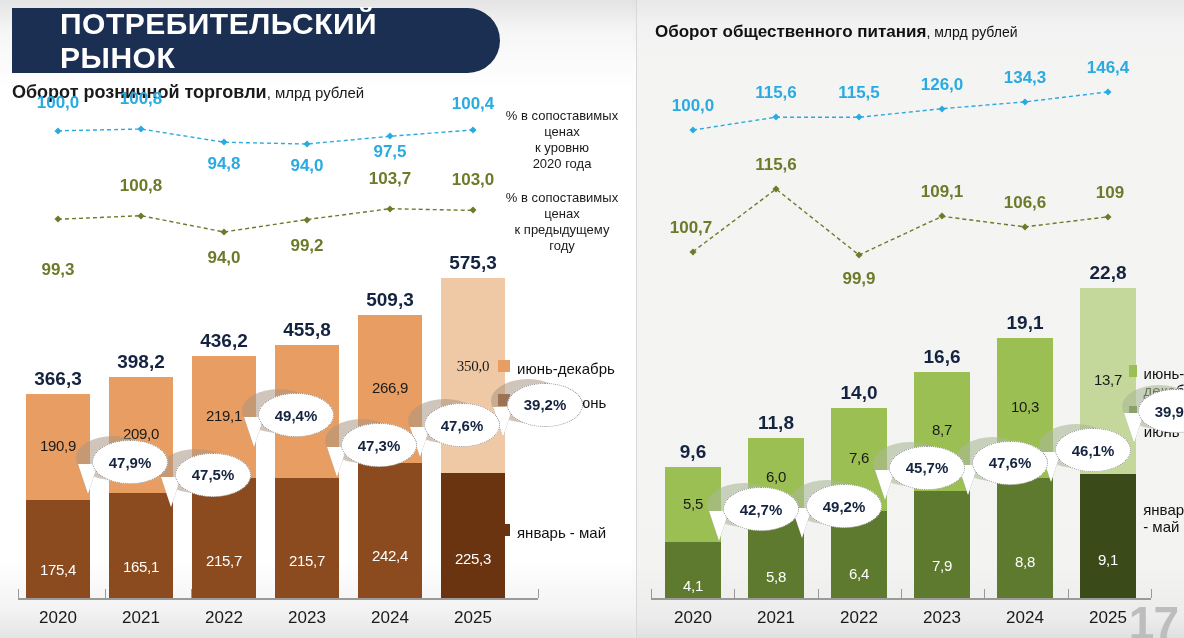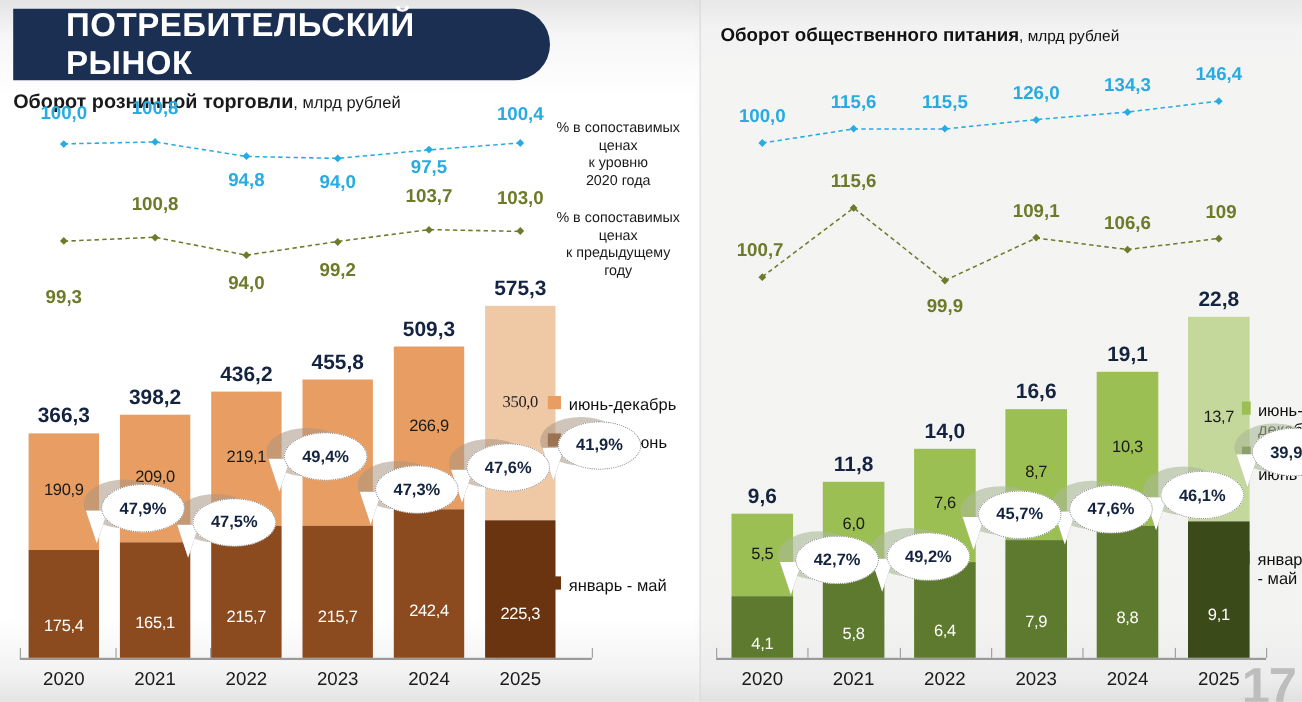--- a/index.html
+++ b/index.html
@@ -191,21 +191,21 @@
       <div style="position: absolute; left: 441px; top: 278.133px; width: 64px; height: 319.867px;">
         <div class="seg" style="top: 0px; height: 194.6px; background: rgb(239, 201, 166);"></div>
         <div class="seg" style="top: 194.6px; height: 125.267px; background: rgb(107, 52, 16);"></div>
         <div class="seg-label" style="top: 80px; color: rgb(26, 26, 26); font-family: Liberation Serif, serif;">350,0</div>
         <div class="seg-label" style="top: 272.265px; color: rgb(255, 255, 255);">225,3</div>
       </div>
       <div class="total-label" style="left: 425px; width: 96px; top: 252.133px;">575,3</div>
       <div class="x-label" style="left: 438px; width: 70px; top: 608px;">2025</div>
       <div class="bubble shadow" style="left: 491px; top: 378.733px; width: 74px; height: 44px;"></div>
       <div class="tail" style="left: 493px; top: 406.733px; width: 0px; height: 0px; border-left: 10px solid transparent; border-right: 10px solid transparent; border-top: 30px solid rgb(255, 255, 255); filter: drop-shadow(rgb(138, 138, 138) 0px 0px 0.5px);"></div>
-      <div class="bubble white" style="left: 507px; top: 382.733px; width: 76px; height: 44px;">41,9%</div>
+      <div class="bubble white" style="left: 507px; top: 382.733px; width: 76px; height: 44px;">39,2%</div>
       <svg width="632" height="638" style="position: absolute; left: 0px; top: 0px; pointer-events: none;">
         <polyline points="58,130.8 141,129.04 224,142.24 307,144 390,136.3 473,129.92" fill="none" stroke="#29ABE2" stroke-width="1.4" stroke-dasharray="4 3"></polyline>
       </svg>
       <div class="pt" style="left: 58px; top: 130.8px; background: rgb(41, 171, 226);"></div>
       <div class="ln-label" style="color: rgb(41, 171, 226); left: 58px; top: 92.8px;">100,0</div>
       <div class="pt" style="left: 141px; top: 129.04px; background: rgb(41, 171, 226);"></div>
       <div class="ln-label" style="color: rgb(41, 171, 226); left: 141px; top: 89.04px;">100,8</div>
       <div class="pt" style="left: 224px; top: 142.24px; background: rgb(41, 171, 226);"></div>
       <div class="ln-label" style="color: rgb(41, 171, 226); left: 224px; top: 154.24px;">94,8</div>
       <div class="pt" style="left: 307px; top: 144px; background: rgb(41, 171, 226);"></div>

